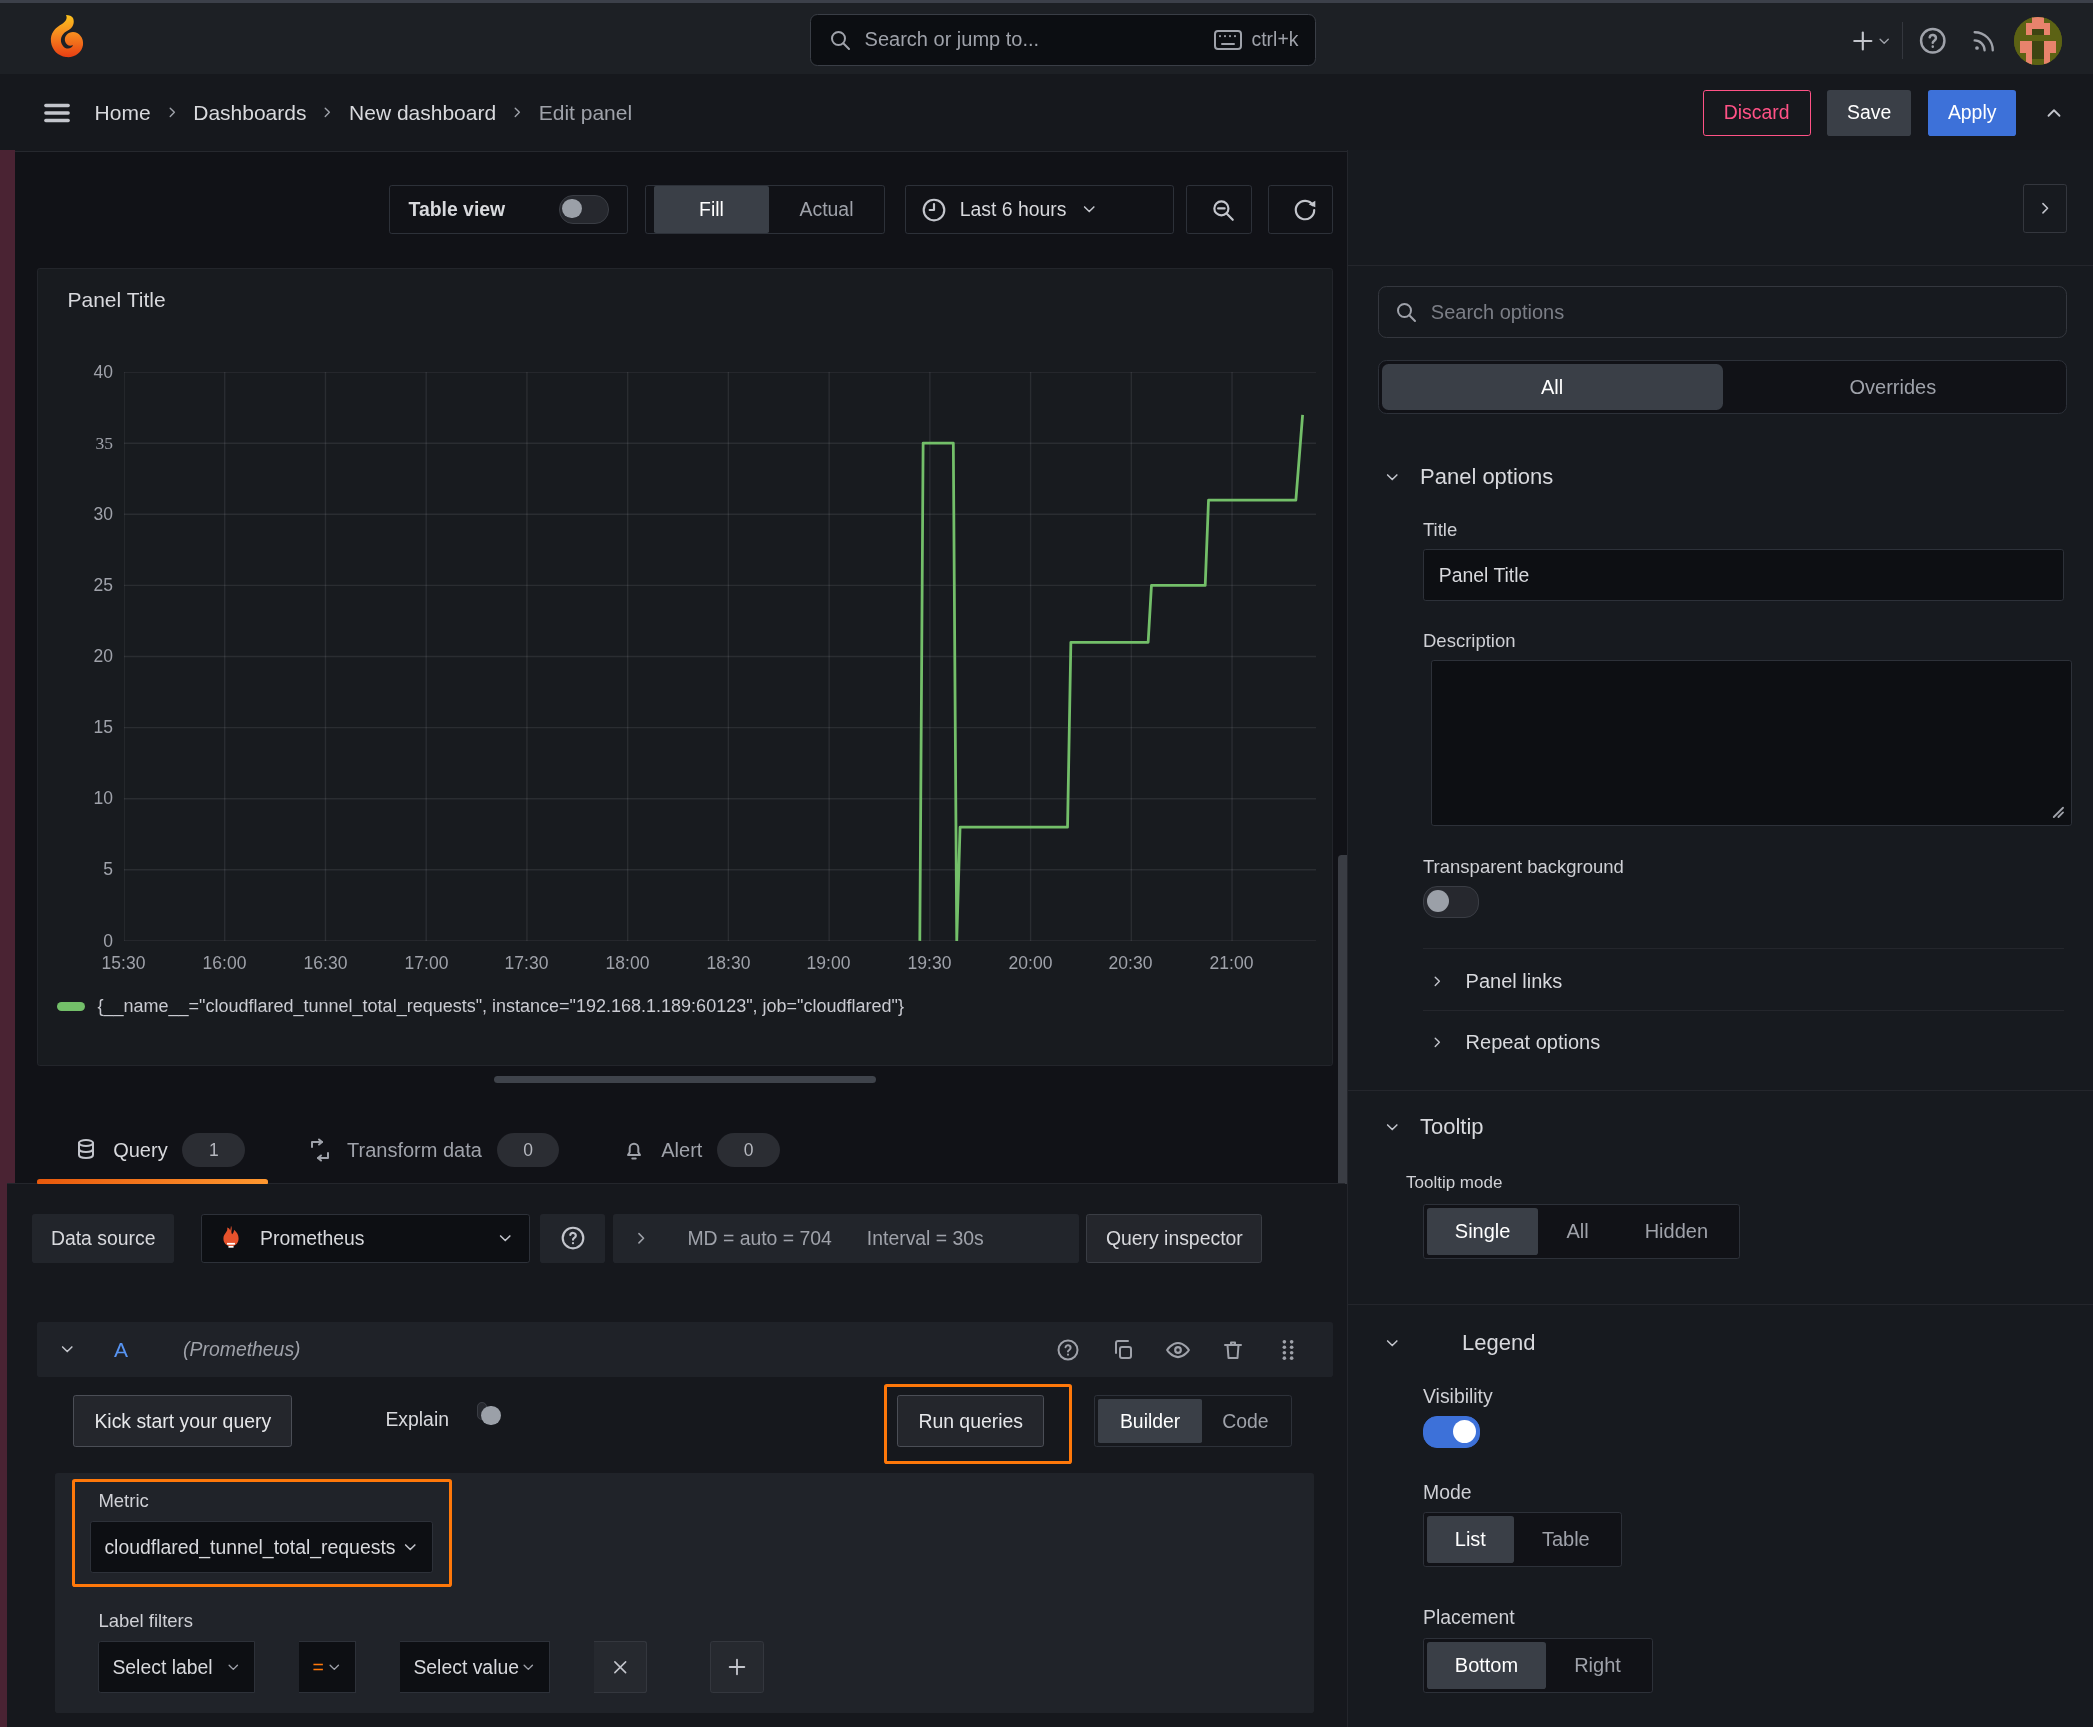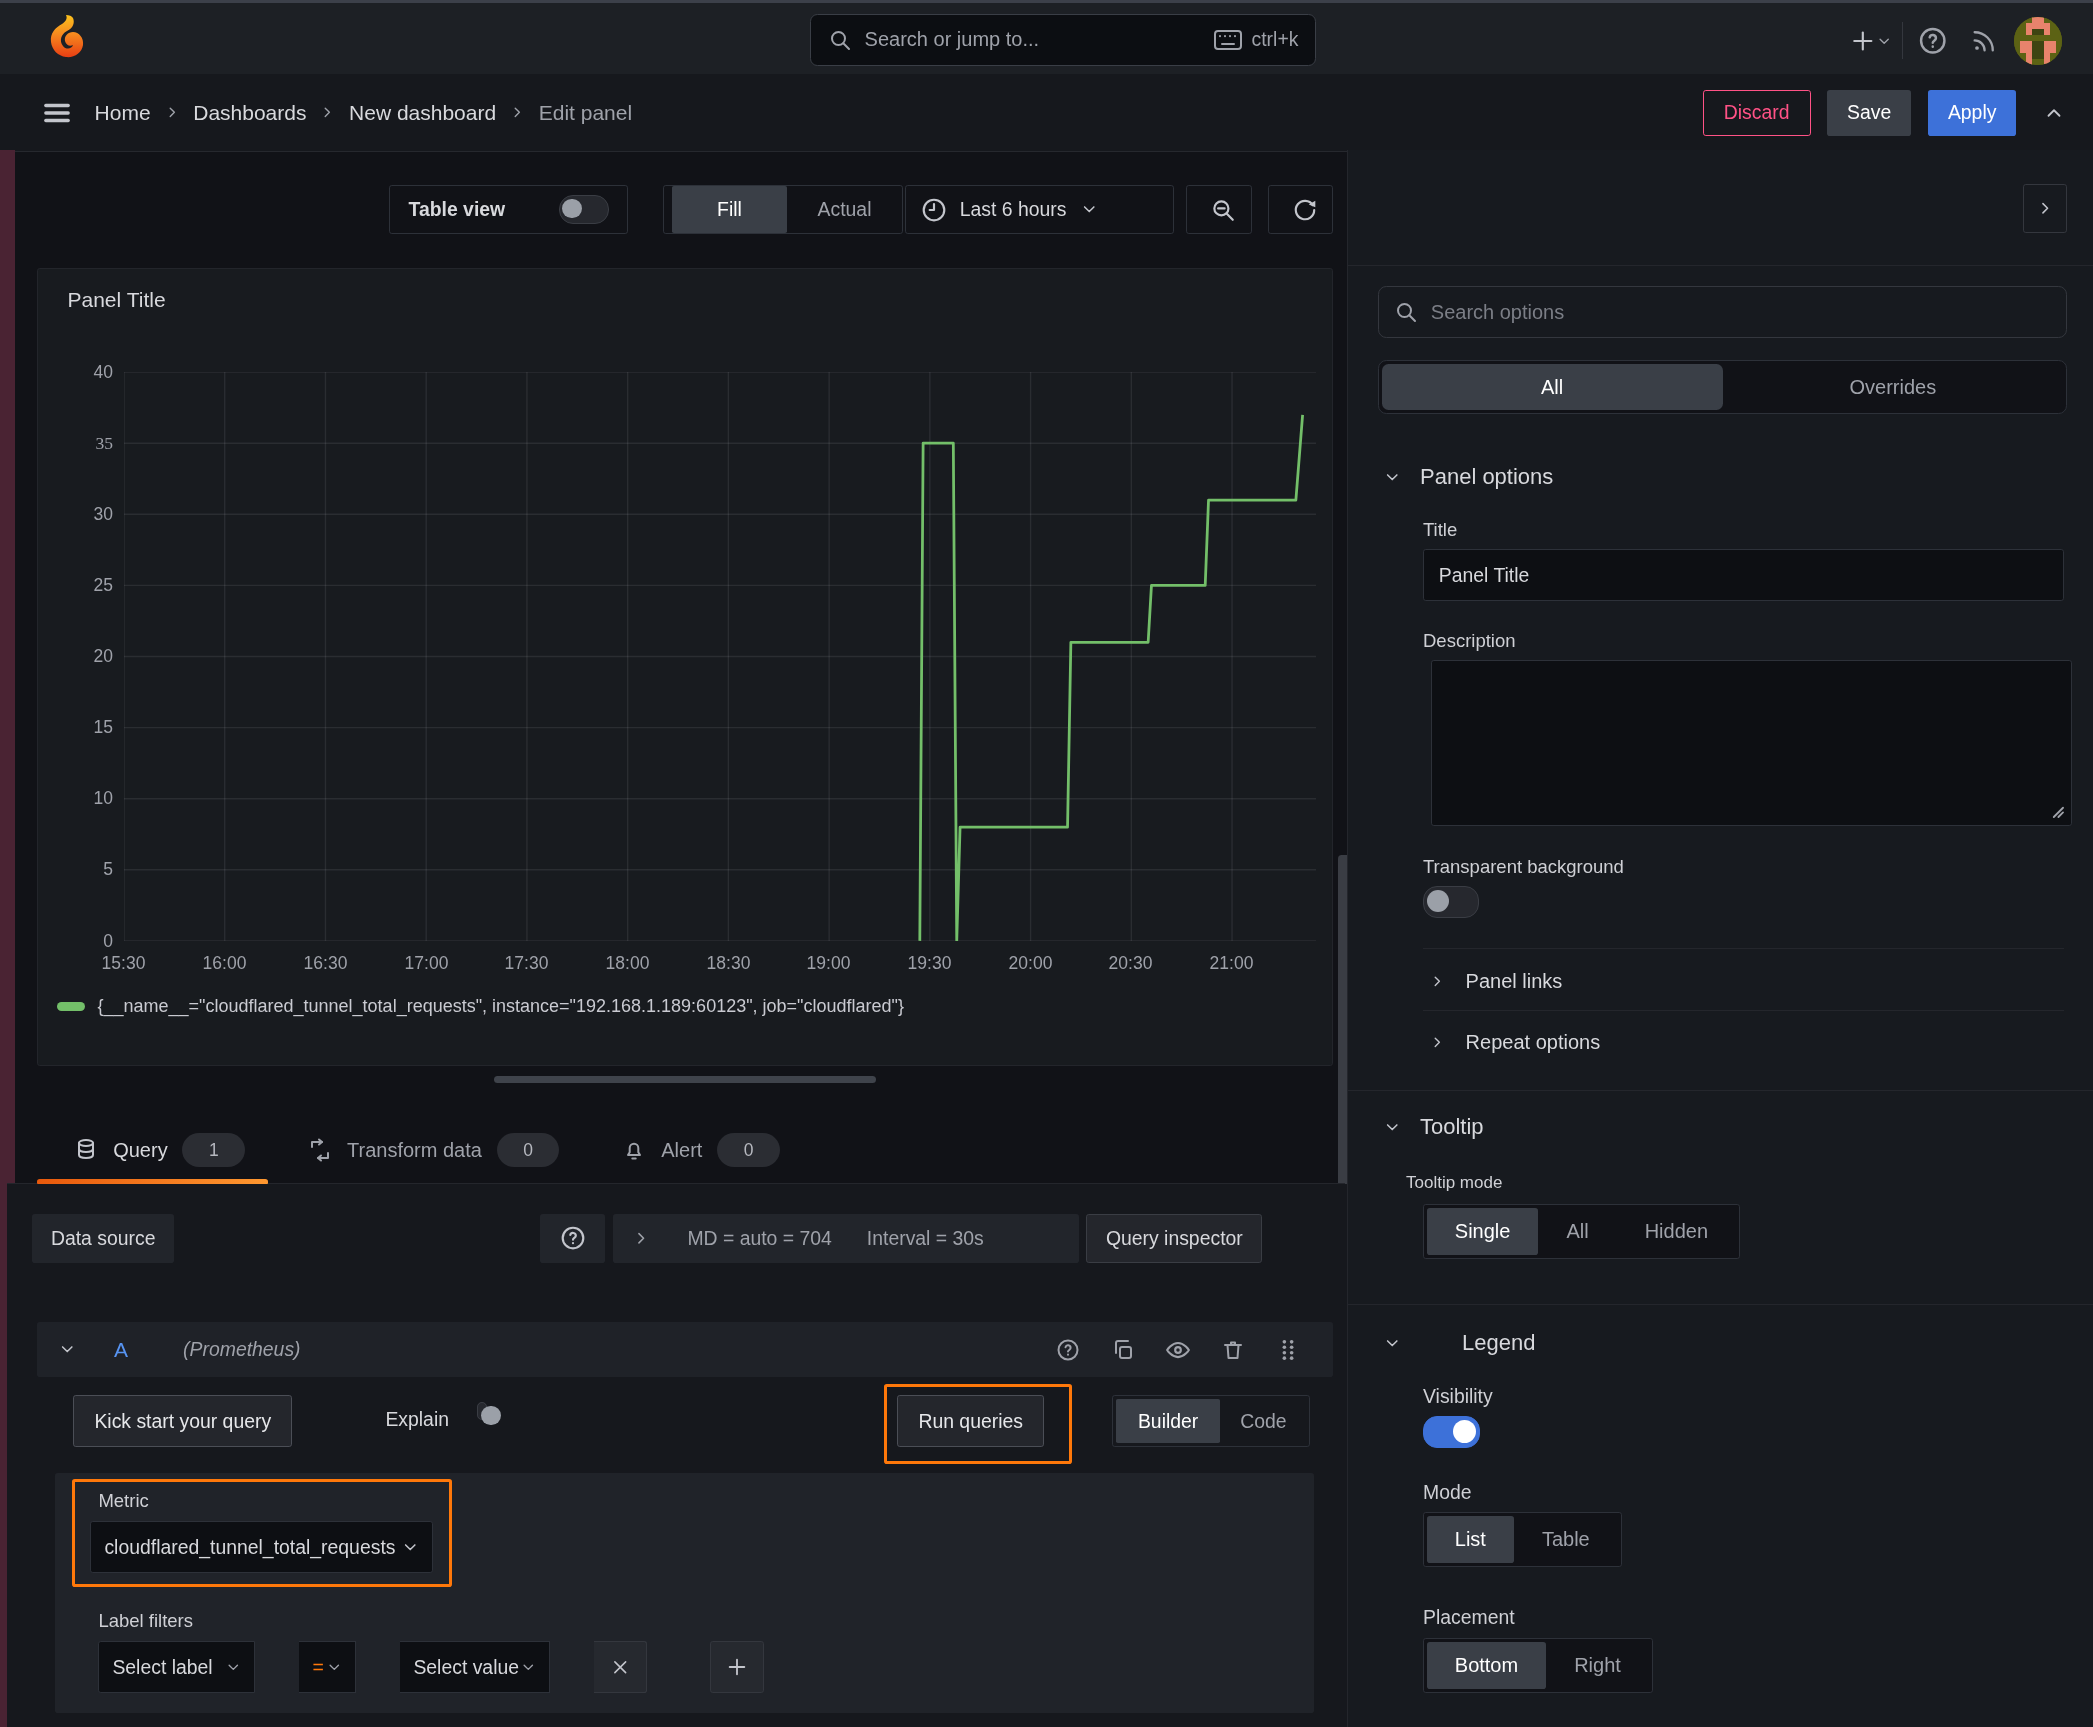--- a/index.html
+++ b/index.html
@@ -39,21 +39,21 @@
   
   .leftstrip{left:0;top:150px;width:7.4px;height:1577px;background:#4a2333;}
   
   .tool{height:49px;border:0.9px solid var(--border);border-radius:2.8px;background:transparent;
         display:flex;align-items:center;box-sizing:border-box;color:var(--text);font-size:19.4px;}
   .toggle{width:48px;height:27px;border-radius:14px;background:#26282e;border:0.9px solid #3a3d44;position:relative;cursor:pointer;}
   .toggle .knob{position:absolute;left:2.8px;top:2.8px;width:19.4px;height:19.4px;border-radius:50%;background:#9ba0a8;}
   .toggle.on{background:var(--blue);border-color:var(--blue);}
   .toggle.on .knob{left:auto;right:2.8px;background:#fff;}
   .seg-wrap{border:0.9px solid var(--border);border-radius:2.8px;display:flex;align-items:center;
-            box-sizing:border-box;background:transparent;margin-left:18px;}
+            box-sizing:border-box;background:transparent;}
   .seg{font-size:19.4px;color:var(--muted);display:flex;align-items:center;justify-content:center;
        border-radius:1.8px;cursor:pointer;height:100%;box-sizing:border-box;}
   .seg.sel{background:var(--seg);color:#fff;}
   
   .panel{left:37px;top:268px;width:1296px;height:798px;background:var(--panel);
          border:0.9px solid #23252b;border-radius:2.8px;box-sizing:border-box;}
   .panel-title{position:absolute;left:29.5px;top:18.5px;font-size:21px;color:var(--text);}
   .plot{position:absolute;left:86px;top:103px;width:1192px;height:569px;}
   .plot svg{position:absolute;left:0;top:0;}
   .tick-y{position:absolute;width:55px;left:-66px;text-align:right;font-size:17.5px;color:var(--muted);line-height:24px;}
@@ -366,20 +366,31 @@
     <span style="margin-left:14.8px;">Alert</span>
     <span class="badge">0</span>
   </div>
   <div class="tab-underline"></div>
 </div>
 
 <div class="abs querypane">
 
   
   <div class="abs chip" style="left:25px;top:29.5px;">Data source</div>
+  <div class="abs select" style="left:194px;top:29.5px;width:329px;">
+    <svg width="28" height="28" viewBox="0 0 24 24">
+      <path fill="#e6522c" d="M12 1.5c1.6 3-.6 4.6 1 7.3 1-1 1.6-2.2 1.6-3.8 2.6 2 3.9 4.6 3.9 7.5 0 3.9-2.9 6.8-6.5 6.8s-6.5-2.9-6.5-6.8c0-4.5 4.3-5.6 3.2-9.5 1.3.4 2.2 1.3 2.6 2.5.3-1.4.7-2.6.7-4z"></path>
+      <rect x="8.6" y="16.2" width="6.8" height="1.5" fill="#fff"></rect>
+        <rect x="9.8" y="18.8" width="4.4" height="1.5" fill="#fff"></rect>
+    </svg>
+    <span style="margin-left:14.8px;flex:1;">Prometheus</span>
+    <svg class="ic" width="18.5" height="18.5" viewBox="0 0 24 24">
+        <polyline points="6 9 12 15 18 9"></polyline>
+      </svg>
+  </div>
   <div class="abs chip" style="left:533px;top:29.5px;width:65px;justify-content:center;cursor:pointer;">
     <svg class="ic" width="26" height="26" viewBox="0 0 24 24">
       <circle cx="12" cy="12" r="9.5"></circle>
         <path d="M9.5 9.2a2.6 2.6 0 0 1 5.1.8c0 1.7-2.6 2.1-2.6 3.6"></path>
         <line x1="12" y1="16.6" x2="12" y2="16.8"></line>
     </svg>
   </div>
   <div class="abs chip" style="left:606px;top:29.5px;width:466px;color:var(--muted);">
     <svg class="ic muted" width="18.5" height="18.5" viewBox="0 0 24 24">
         <polyline points="9 6 15 12 9 18"></polyline>

